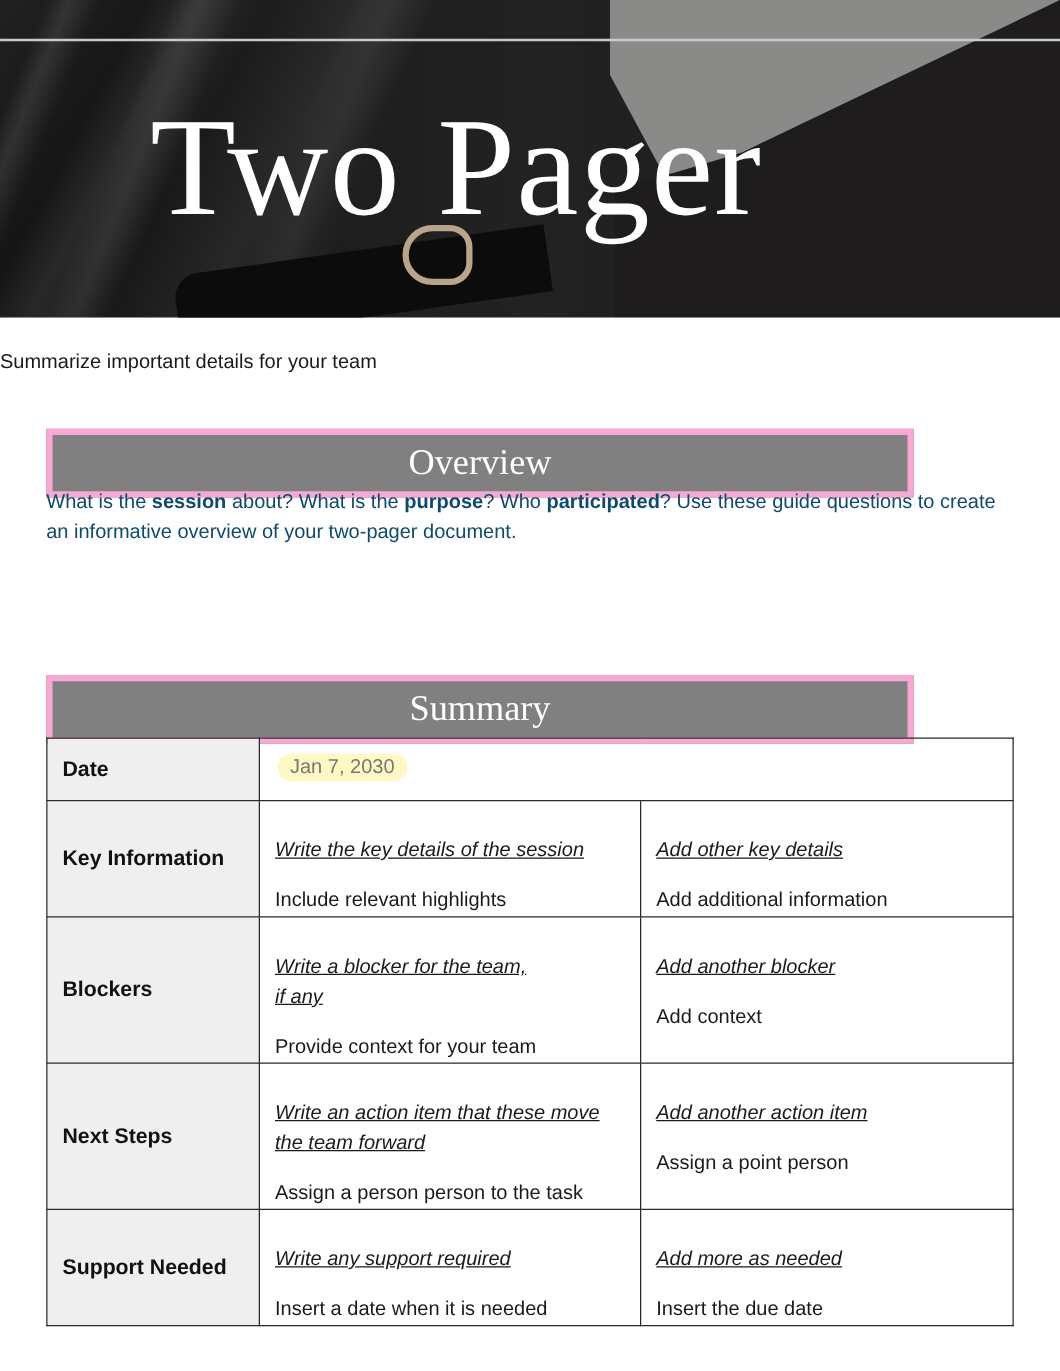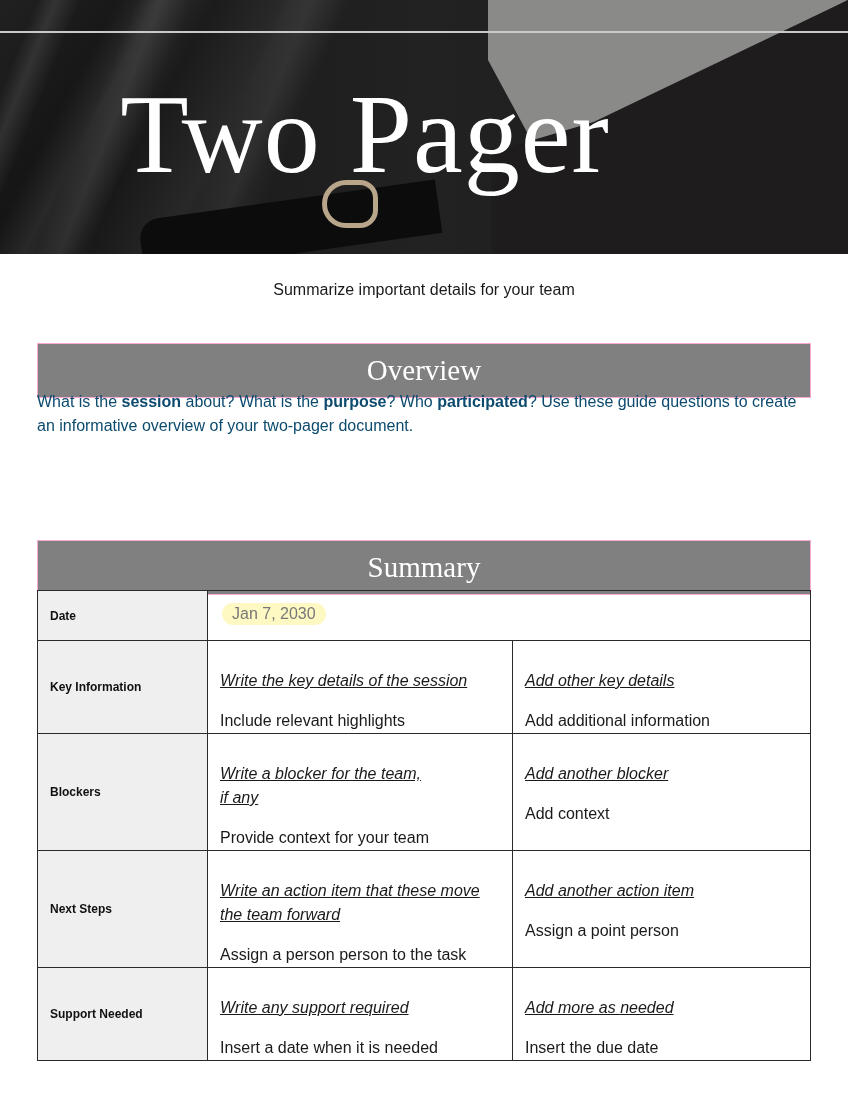--- a/index.html
+++ b/index.html
@@ -40,27 +40,27 @@
       position: absolute; left: 0; top: 31px; width: 848px; height: 2px;
       background: #c9c9c9;
     }
     .hero .title {
       position: absolute; left: 0; top: 78px; width: 730px; text-align: center;
       font-family: "Liberation Serif", "DejaVu Serif", serif;
       font-size: 112px; line-height: 112px; color: #ffffff; letter-spacing: 1px;
     }
 
     .subtitle {
-      position: absolute; left: 0; top: 281px; width: 848px; text-align: center;
+      position: absolute; left: 0; top: 281px; width: 848px; text-align: left;
       font-size: 16px; color: #1a1a1a;
     }
 
     .section-bar {
-      position: absolute; left: 37px; width: 774px; height: 55px;
-      background: #808080; border: 1px solid #f9a8d4;
+      position: absolute; left: 37px; width: 694px; height: 55px;
+      background: #808080; border: 5px solid #f9a8d4;
       display: flex; align-items: center; justify-content: center;
     }
     .section-bar span {
       font-family: "Liberation Serif", "DejaVu Serif", serif;
       font-size: 29px; color: #ffffff;
     }
     .overview-bar { top: 343px; }
     .summary-bar { top: 540px; }
 
     .overview-text {
@@ -70,21 +70,21 @@
     .overview-text b { font-weight: bold; }
 
     .summary-table {
       position: absolute; left: 37px; top: 590px; width: 774px;
       border-collapse: collapse; border: 1.5px solid #2a2a2a;
     }
     .summary-table td {
       border: 1.5px solid #2a2a2a; vertical-align: top; font-size: 16px;
     }
     .summary-table td.label {
-      background: #efefef; width: 170px; font-weight: bold; font-size: 12px;
+      background: #efefef; width: 170px; font-weight: bold; font-size: 17px;
       vertical-align: middle; padding-left: 12px; color: #111;
     }
     .summary-table td.cell { padding: 12px 12px 0 12px; }
     .summary-table td.cell-a { width: 299px; }
     .link {
       font-style: italic; text-decoration: underline; color: #1a1a1a;
       display: block; line-height: 24px; margin-top: 16px;
     }
     .plain { display: block; color: #1a1a1a; line-height: 24px; margin-top: 16px; }
     .date-chip {

